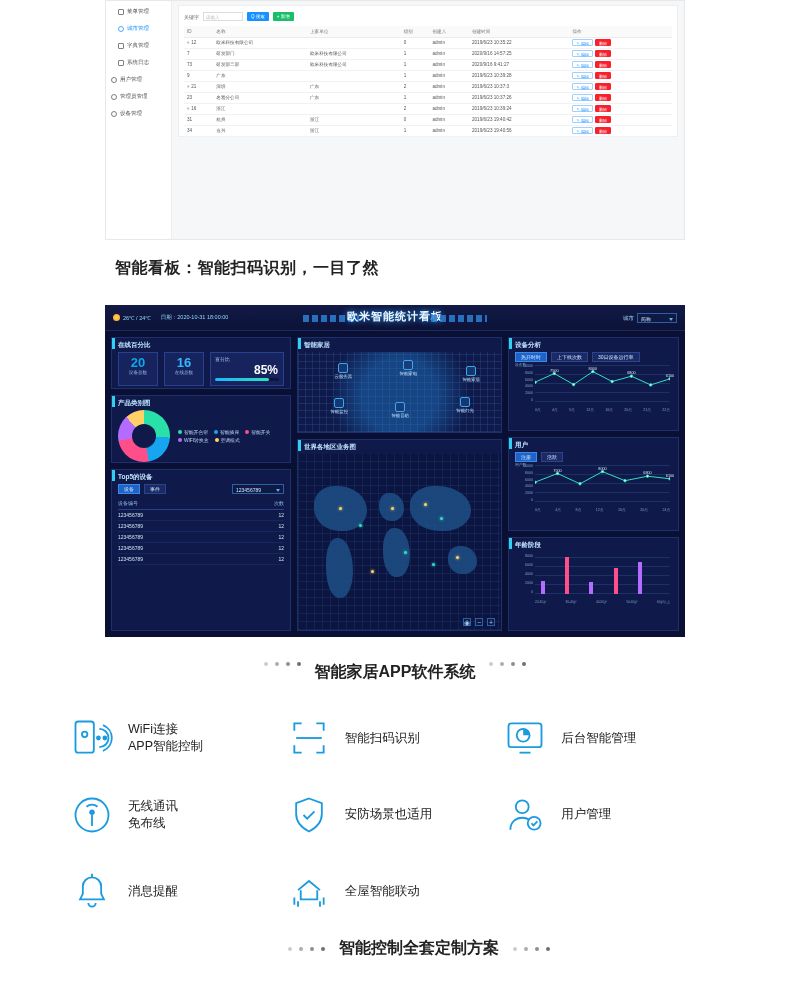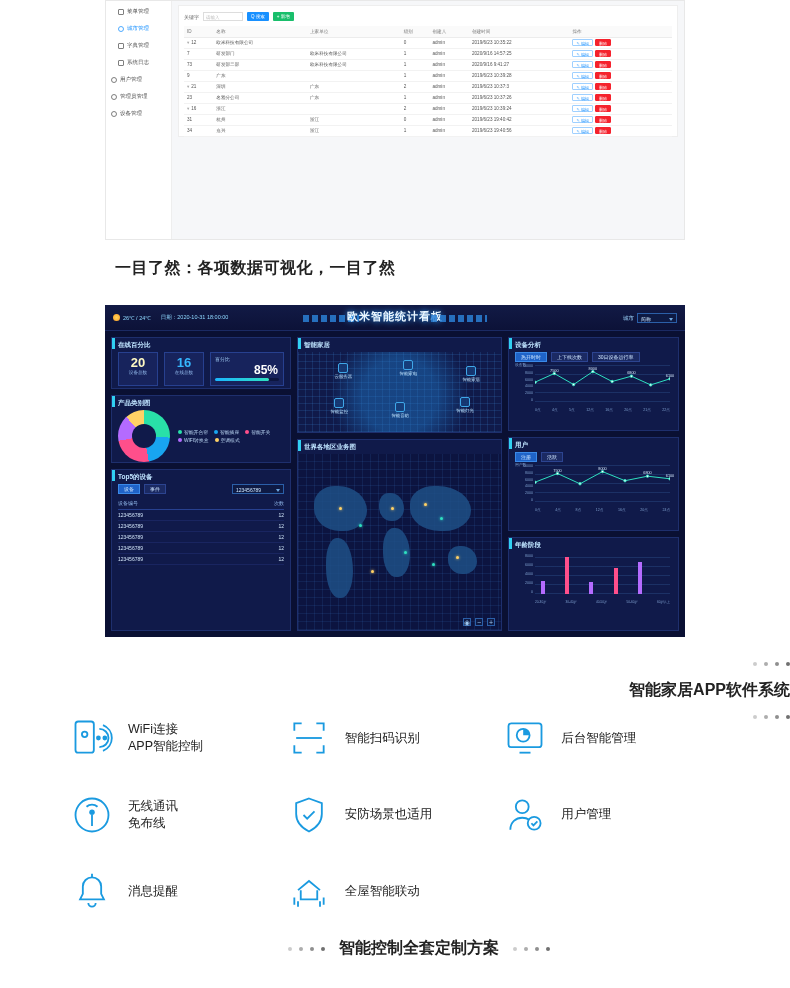--- a/index.html
+++ b/index.html
@@ -241,21 +241,21 @@
 
   
   .online-row { display: flex; align-items: center; gap: 6px; }
   .stat-chip {
     width: 40px; height: 34px;
     background: #17235c;
     border: 1px solid #27408f;
     text-align: center;
     padding-top: 3px;
   }
-  .stat-chip .num { font-size: 13px; color: #fef9c3; font-weight: bold; line-height: 14px; }
+  .stat-chip .num { font-size: 13px; color: #0ea5e9; font-weight: bold; line-height: 14px; }
   .stat-chip .lab { font-size: 4.6px; color: #8fb6e8; }
   .stat-chip.blue .num { color: #35b6ff; }
   .pct-box {
     flex: 1; height: 34px;
     background: #17235c;
     border: 1px solid #27408f;
     position: relative;
     padding: 3px 4px;
   }
   .pct-box .t { font-size: 5px; color: #9fc8f0; }
@@ -414,21 +414,21 @@
     position: absolute; left: 0; top: -2px;
     font-size: 3.8px; color: #7e9fce;
   }
   .bar {
     position: absolute; bottom: 0; width: 4px;
   }
 
   
   .feat-head {
     position: absolute; left: 0; right: 0; top: 662px;
-    display: flex; align-items: flex-end; justify-content: center; gap: 14px; flex-direction: column;
+    display: flex; align-items: flex-start; justify-content: center; gap: 14px;
   }
   .feat-head .txt { font-size: 16px; font-weight: bold; color: #222; }
   .dots { display: flex; gap: 7px; align-items: center; }
   .dots i { width: 4px; height: 4px; border-radius: 50%; background: #333; display: block; }
   .dots i:nth-child(1){opacity:.25} .dots i:nth-child(2){opacity:.4}
   .dots i:nth-child(3){opacity:.55} .dots i:nth-child(4){opacity:.7}
 
   .feat-grid {
     position: absolute;
     left: 70px; top: 700px;
@@ -589,21 +589,21 @@
               <td>admin</td>
               <td>2019/6/23 19:40:56</td>
               <td><span class="mini-btn">✎ 编辑</span><span class="mini-btn danger">删除</span></td>
             </tr>
           </tbody>
       </table>
     </div>
   </div>
 </div>
 
-<div class="sec-title">一目了然：各项数据可视化，一目了然</div>
+<div class="sec-title">智能看板：智能扫码识别，一目了然</div>
 
 <div class="dash">
 
   <div class="dash-head">
     <div class="wx">
       <span class="sun-ic"></span>
       <span>26℃ / 24℃</span>
     </div>
     <div class="dt">日期：2020-10-31 18:00:00</div>
     <div class="deco-l"></div>

